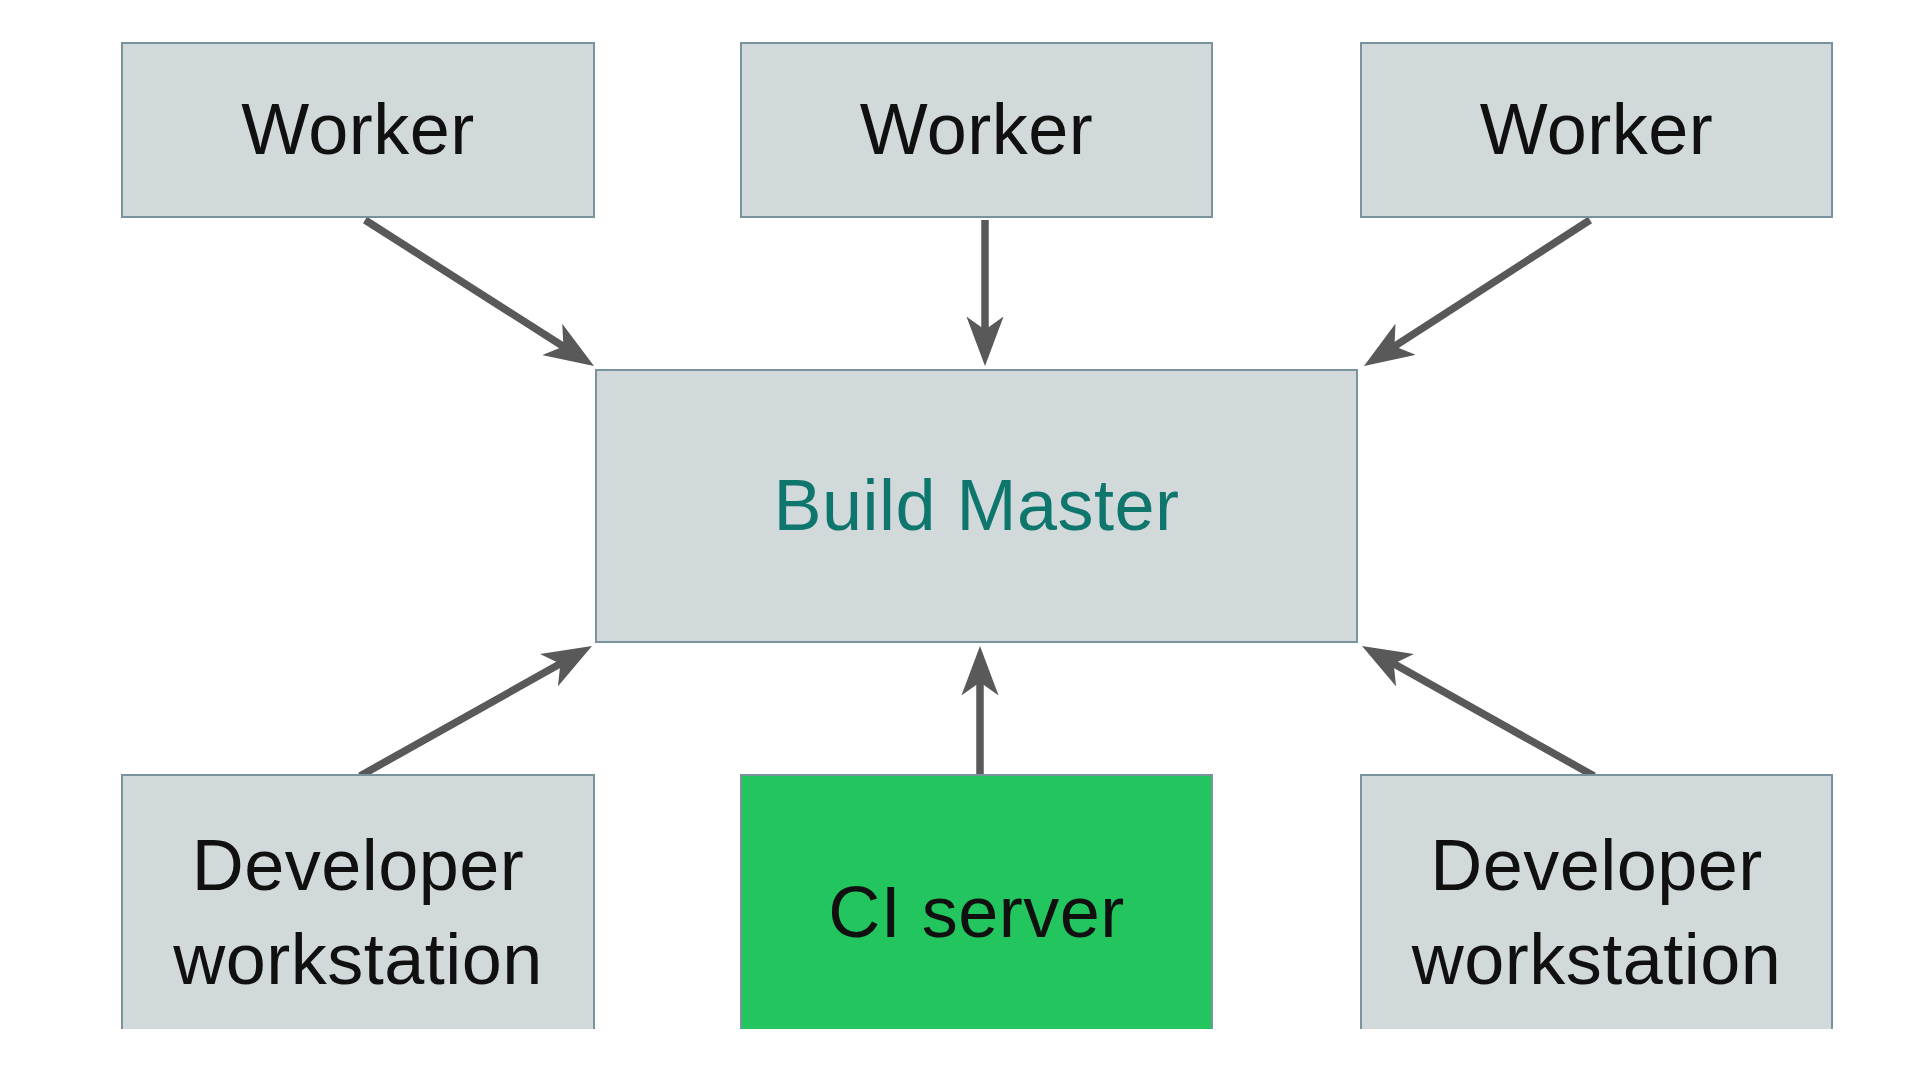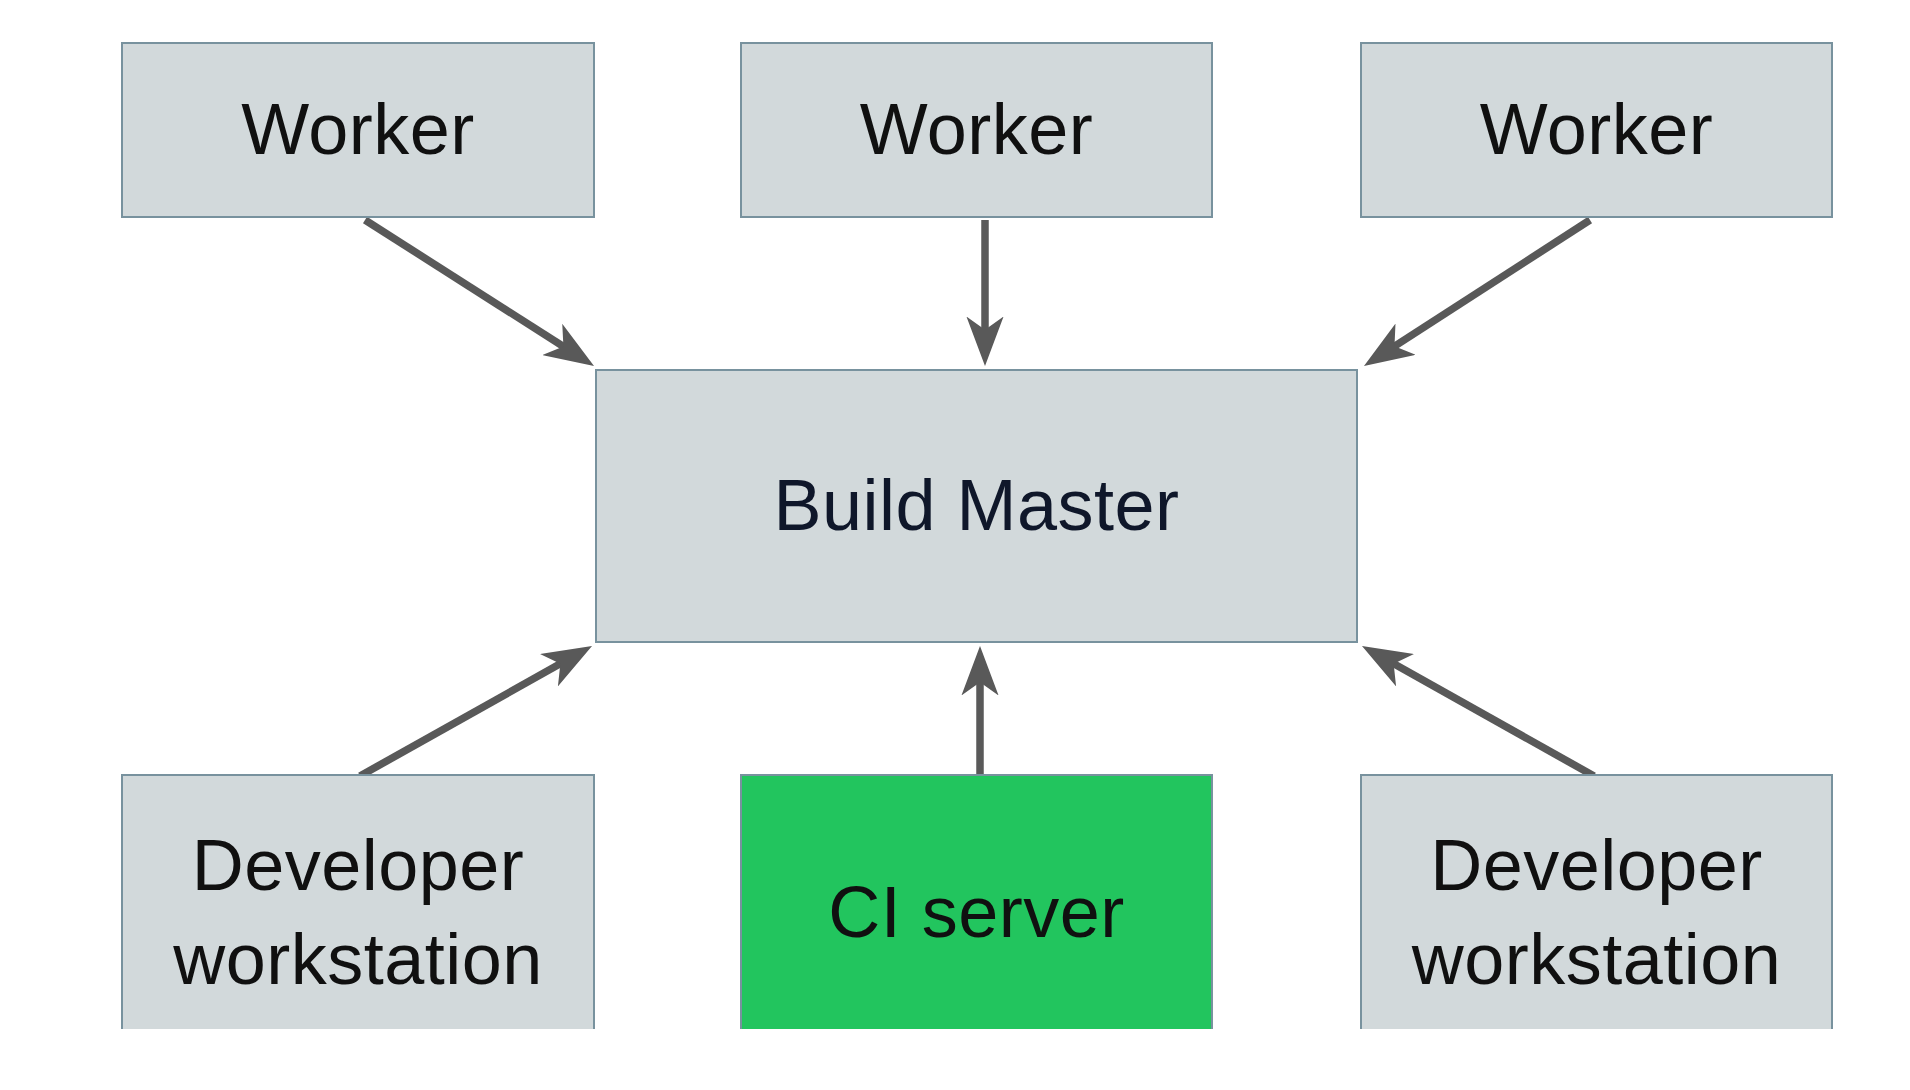--- a/index.html
+++ b/index.html
@@ -61,21 +61,21 @@
 <div class="node" style="left: 121px; top: 42px; width: 474px; height: 176px; background: rgb(210, 217, 219); border-color: rgb(120, 146, 158);">
       <div class="node-label" style="color: rgb(16, 16, 16);">Worker</div>
     </div>
     <div class="node" style="left: 740px; top: 42px; width: 473px; height: 176px; background: rgb(210, 217, 219); border-color: rgb(120, 146, 158);">
       <div class="node-label" style="color: rgb(16, 16, 16);">Worker</div>
     </div>
     <div class="node" style="left: 1360px; top: 42px; width: 473px; height: 176px; background: rgb(210, 217, 219); border-color: rgb(120, 146, 158);">
       <div class="node-label" style="color: rgb(16, 16, 16);">Worker</div>
     </div>
     <div class="node" style="left: 595px; top: 369px; width: 763px; height: 274px; background: rgb(210, 217, 219); border-color: rgb(120, 146, 158);">
-      <div class="node-label" style="color: #0f172a; text-align: center;">Build Master</div>
+      <div class="node-label" style="color: #0f766e; text-align: center;">Build Master</div>
     </div>
     <div class="node" style="left: 121px; top: 774px; width: 474px; height: 277px; background: rgb(210, 217, 219); border-color: rgb(120, 146, 158);">
       <div class="node-label" style="color: rgb(16, 16, 16);">Developer workstation</div>
     </div>
     <div class="node" style="left: 740px; top: 774px; width: 473px; height: 277px; background: #22c55e; border-color: rgb(120, 146, 158);">
       <div class="node-label" style="color: rgb(16, 16, 16);">CI server</div>
     </div>
     <div class="node" style="left: 1360px; top: 774px; width: 473px; height: 277px; background: rgb(210, 217, 219); border-color: rgb(120, 146, 158);">
       <div class="node-label" style="color: rgb(16, 16, 16);">Developer workstation</div>
     </div>

